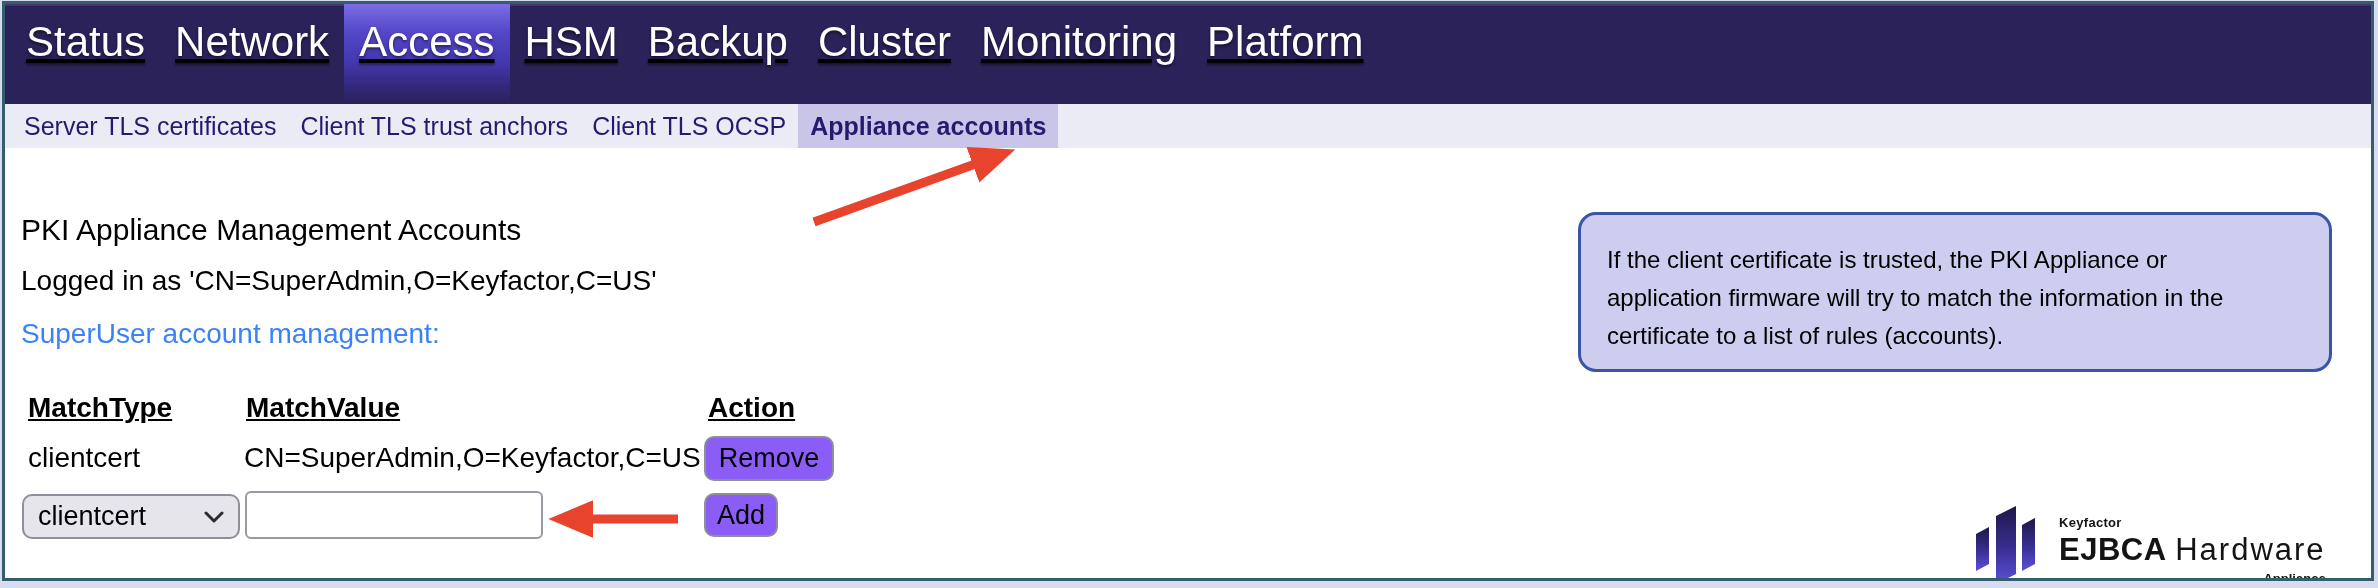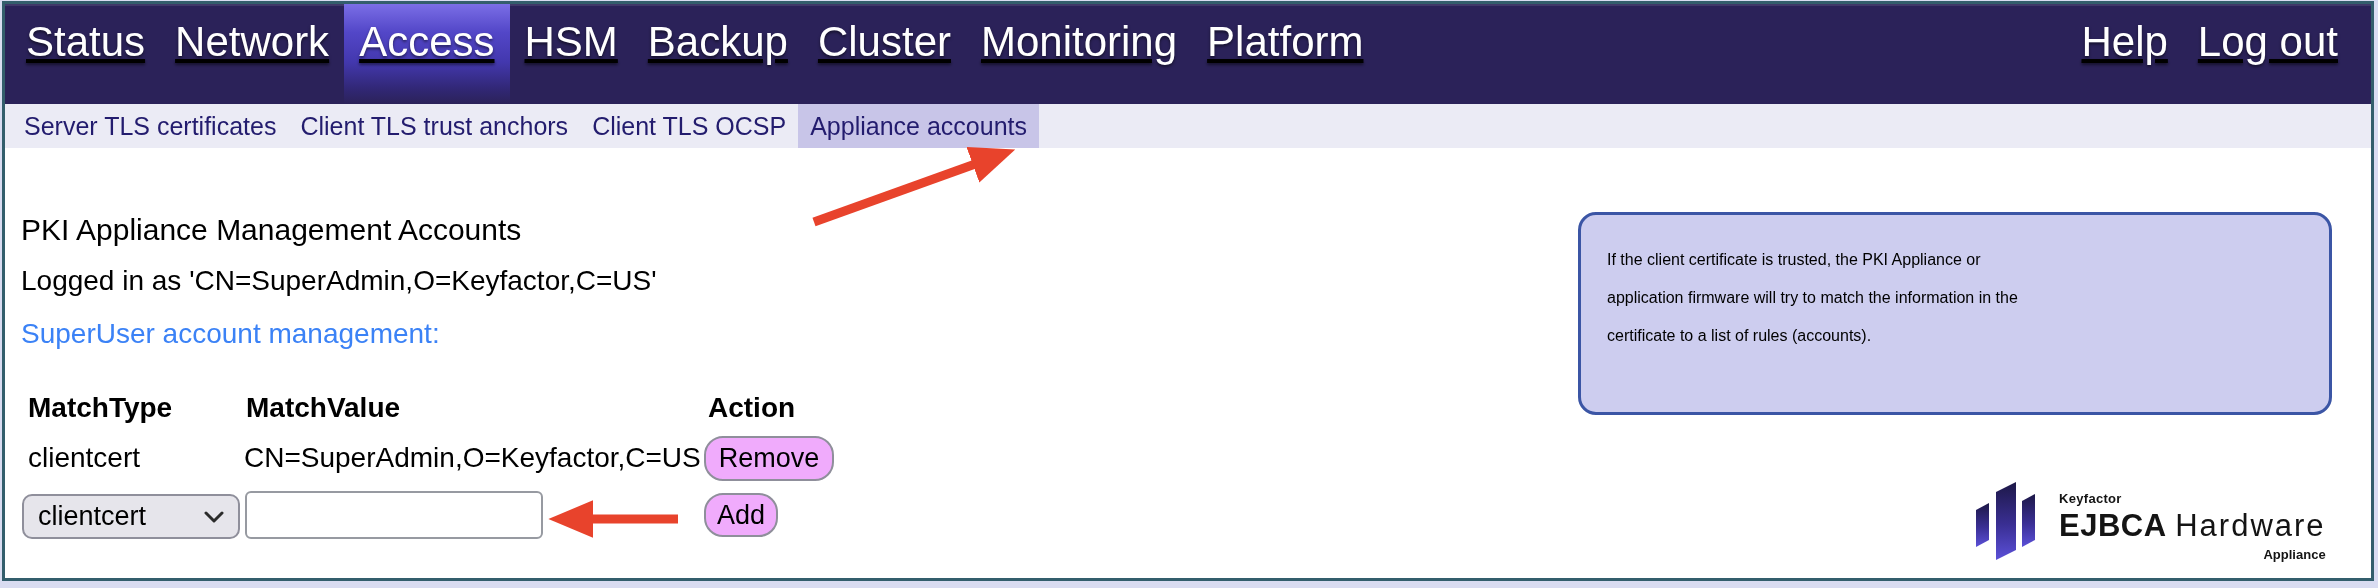--- a/index.html
+++ b/index.html
@@ -45,48 +45,48 @@
     display:flex; align-items:stretch;
     padding:0 8px 0 7px;
     font-size:25px; color:#231c6e;
   }
   .subnav-item {
     display:flex; align-items:center;
     padding:0 12px;
     white-space:nowrap;
     cursor:pointer;
   }
-  .subnav-item.active { background:#c8c5e8; }
+  .subnav-item.active { background:#c8c5e8;font-weight:bold; }
   
   .page-title {
     position:absolute; left:16px; top:202px;
     font-size:30px; font-weight:400; color:#000;
     white-space:nowrap; line-height:48px;
   }
   .logged-in {
     position:absolute; left:16px; top:252px;
     font-size:28px; color:#000; white-space:nowrap;margin-top:9px;
   }
   .section-label {
     position:absolute; left:16px; top:314px;
     font-size:28px; color:#3b82f6; white-space:nowrap;
   }
-  .th { position:absolute; top:388px; font-size:28px; font-weight:700; color:#000; white-space:nowrap; }
+  .th { position:absolute; top:388px; font-size:28px; font-weight:700; color:#000; white-space:nowrap;text-decoration:underline; }
   .th-matchtype { left:23px; }
   .th-matchvalue { left:241px; }
   .th-action { left:703px; }
   .td { position:absolute; top:438px; font-size:28px; color:#000; white-space:nowrap; }
   .td-matchtype { left:23px; }
   .td-matchvalue { left:239px; }
   .btn {
     position:absolute;
     display:flex; align-items:center; justify-content:center;
-    background:#f0abfc;
+    background:#8b5cf6;
     border:2px solid #8f8f9b;
-    border-radius:19px;
+    border-radius:10px;
     font-size:27px; color:#000;
     font-family:"Liberation Sans","DejaVu Sans",sans-serif;
     cursor:pointer; white-space:nowrap;
   }
   .btn-remove { left:699px; top:432px; width:130px; height:45px; }
   .btn-add    { left:699px; top:489px; width:74px;  height:44px;text-align:center; }
   .select-control {
     position:absolute; left:17px; top:490px;
     width:218px; height:45px;
     background:#e6e5eb;
@@ -103,29 +103,29 @@
     width:298px; height:48px;
     background:#ffffff;
     border:2px solid #979aa1;
     border-radius:6px;
     font-size:27px; padding:0 10px;
     font-family:"Liberation Sans","DejaVu Sans",sans-serif;
     outline:none;
   }
   .info-box {
     position:absolute; left:1573px; top:208px;
-    width:754px; height:203px;
+    width:754px; height:160px;
     background:#cdcdef;
     border:3px solid #3b55a5;
     border-radius:18px;
     padding:26px 26px;
-    font-size:16px; line-height:38px; color:#000;
-  }
-  
-  .logo { position:absolute; left:1971px; top:478px; display:flex; align-items:flex-start;justify-content:center; }
+    font-size:24px; line-height:38px; color:#000;
+  }
+  
+  .logo { position:absolute; left:1971px; top:502px; display:flex; align-items:flex-start;justify-content:center; }
   .logo-mark { width:63px; height:78px; }
   .logo-text { margin-left:20px; display:flex; flex-direction:column; color:#141414; }
   .logo-brand { font-size:13px; font-weight:700; letter-spacing:0.3px; margin-top:9px; }
   .logo-product { font-size:31px; margin-top:2px; white-space:nowrap; }
   .logo-product .b { font-weight:700; letter-spacing:0.5px; }
   .logo-product .r { font-weight:400; letter-spacing:2px; }
   .logo-sub { font-size:13px; font-weight:700; text-align:right; margin-top:3px; }
   
   .arrows {
     position:absolute; left:0; top:0;
@@ -140,24 +140,20 @@
 
   <nav class="topnav">
     <div class="topnav-item">Status</div>
     <div class="topnav-item">Network</div>
     <div class="topnav-item active">Access</div>
     <div class="topnav-item">HSM</div>
     <div class="topnav-item">Backup</div>
     <div class="topnav-item">Cluster</div>
     <div class="topnav-item">Monitoring</div>
     <div class="topnav-item">Platform</div>
-    <div class="topnav-right">
-      <div class="topnav-item">Help</div>
-      <div class="topnav-item">Log out</div>
-    </div>
   </nav>
 
   <nav class="subnav">
     <div class="subnav-item">Server TLS certificates</div>
     <div class="subnav-item">Client TLS trust anchors</div>
     <div class="subnav-item">Client TLS OCSP</div>
     <div class="subnav-item active">Appliance accounts</div>
   </nav>
 
   <h1 class="page-title">PKI Appliance Management Accounts</h1>

